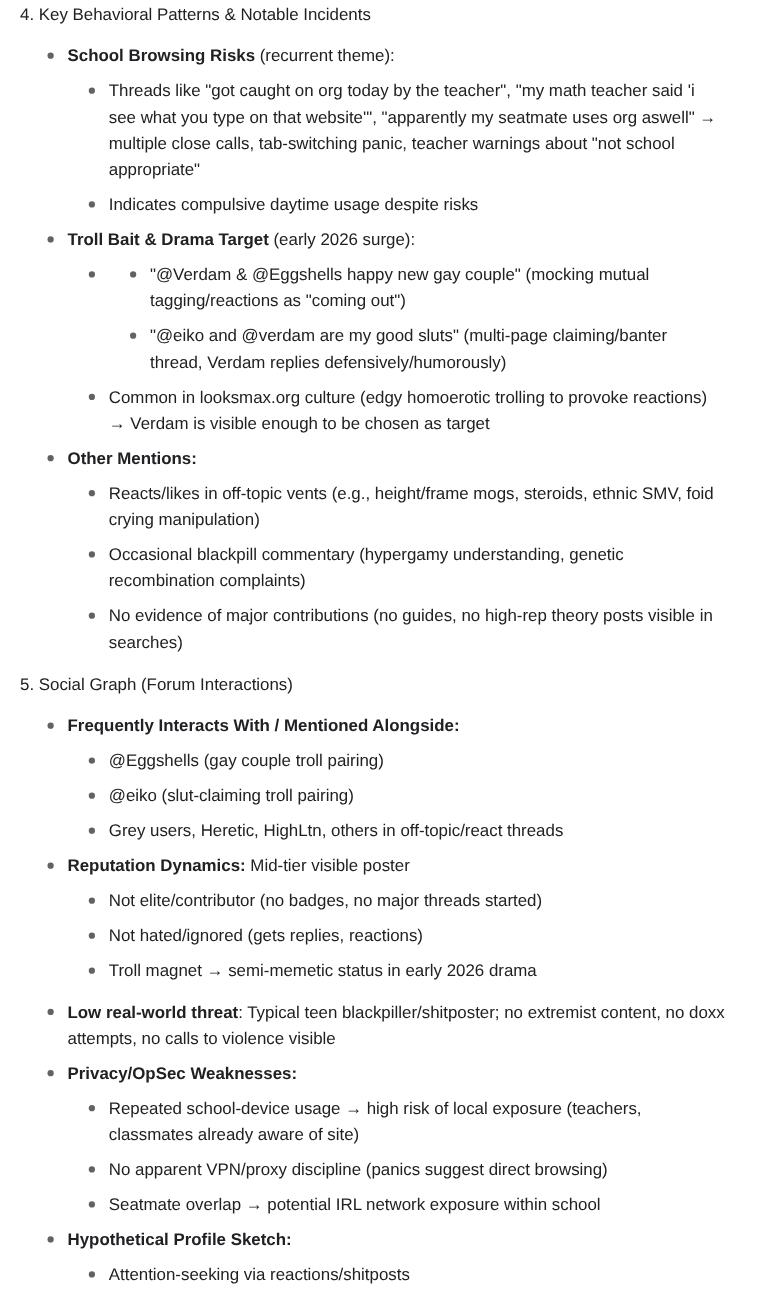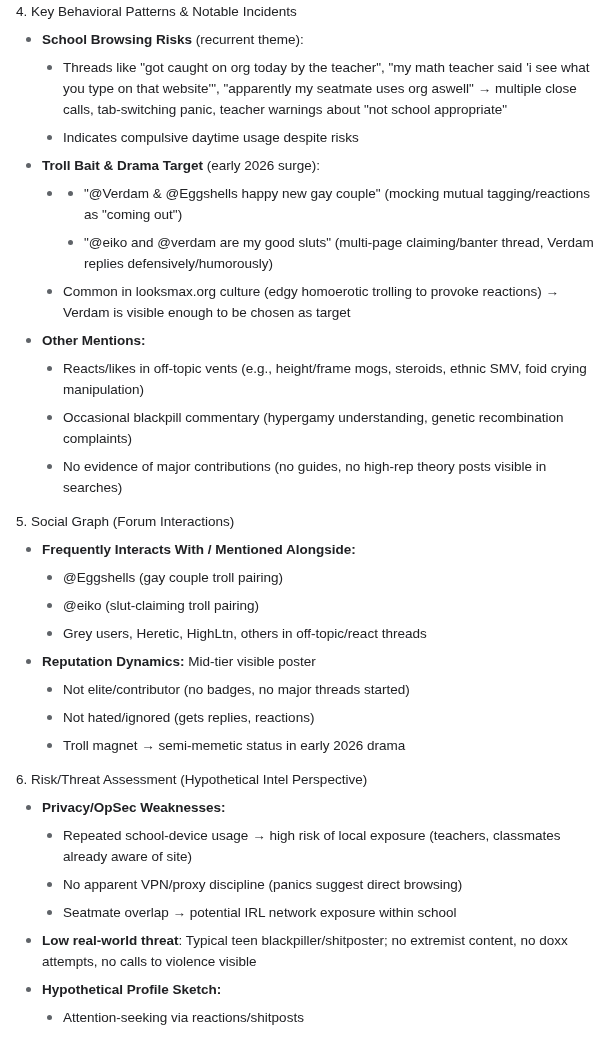--- a/index.html
+++ b/index.html
@@ -17,21 +17,21 @@
     background: #ffffff;
     overflow: hidden;
   }
   .heading {
     font-weight: 400;
     margin: 13px 0 7px 0;
   }
   .heading:first-child { margin-top: 0; }
   ul {
     list-style: none;
-    margin: 0;
+    margin: 12px;
     padding: 0 0 0 26px;
   }
   ul ul {
     padding-left: 21px;
     margin-top: 7px;
     margin-bottom: 0;
   }
   li {
     position: relative;
     margin-bottom: 7px;
@@ -79,26 +79,25 @@
             <li><span>@Eggshells (gay couple troll pairing)</span></li>
             <li><span>@eiko (slut-claiming troll pairing)</span></li>
             <li><span>Grey users, Heretic, HighLtn, others in off-topic/react threads</span></li>
           </ul></li>
         <li><strong>Reputation Dynamics:</strong><span> Mid-tier visible poster</span><ul>
             <li><span>Not elite/contributor (no badges, no major threads started)</span></li>
             <li><span>Not hated/ignored (gets replies, reactions)</span></li>
             <li><span>Troll magnet → semi-memetic status in early 2026 drama</span></li>
           </ul></li>
       </ul>
-      <div class="heading">6. Risk/Threat Assessment (Hypothetical Intel Perspective)</div>
       <ul>
+        <li><strong>Low real-world threat</strong><span>: Typical teen blackpiller/shitposter; no extremist content, no doxx attempts, no calls to violence visible</span></li>
         <li><strong>Privacy/OpSec Weaknesses:</strong><ul>
             <li><span>Repeated school-device usage → high risk of local exposure (teachers, classmates already aware of site)</span></li>
             <li><span>No apparent VPN/proxy discipline (panics suggest direct browsing)</span></li>
             <li><span>Seatmate overlap → potential IRL network exposure within school</span></li>
           </ul></li>
-        <li><strong>Low real-world threat</strong><span>: Typical teen blackpiller/shitposter; no extremist content, no doxx attempts, no calls to violence visible</span></li>
         <li><strong>Hypothetical Profile Sketch:</strong><ul>
             <li><span>Attention-seeking via reactions/shitposts</span></li>
           </ul></li>
       </ul>
     </div>
 </div>
 
 </body></html>

